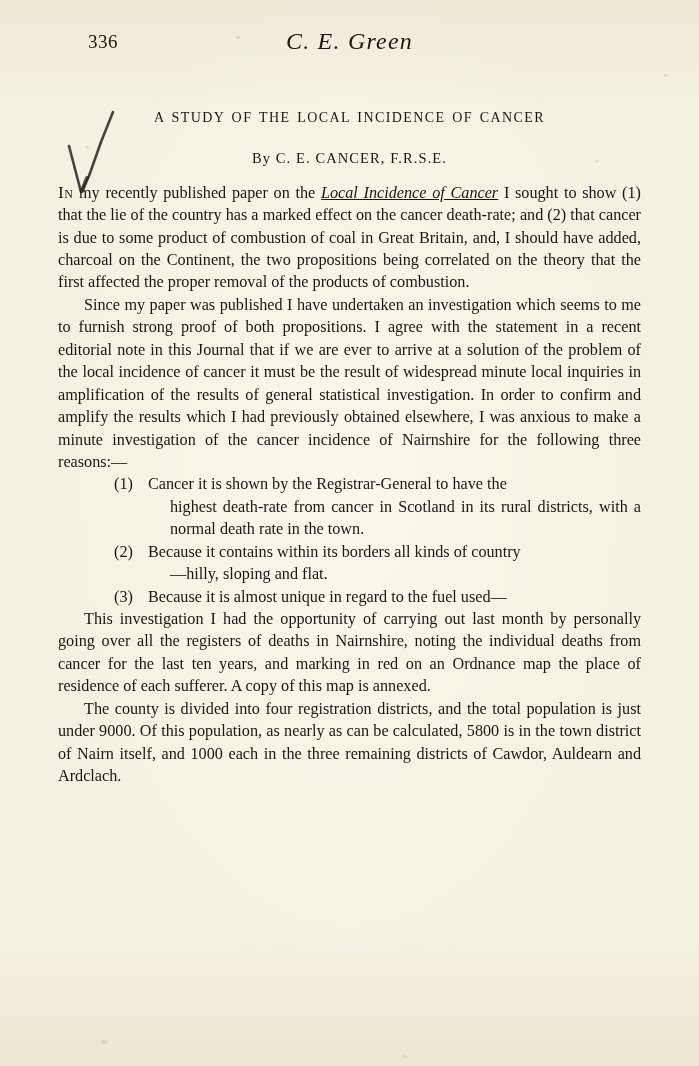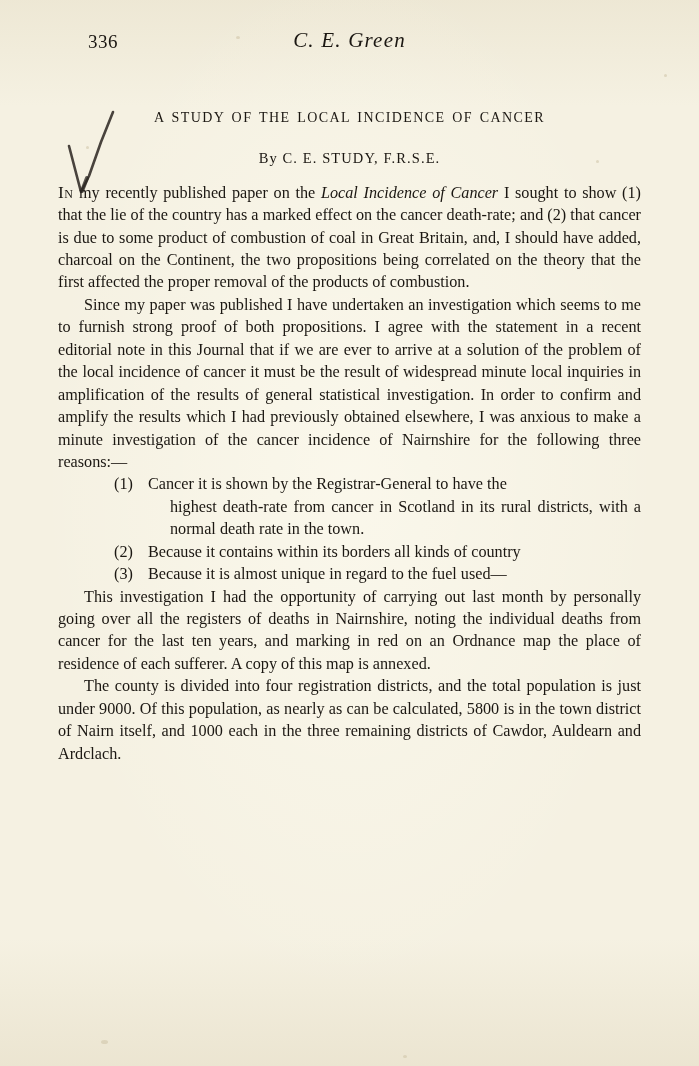--- a/index.html
+++ b/index.html
@@ -51,21 +51,21 @@
     font-size: 19px;
     letter-spacing: .5px;
     position: absolute;
     left: 30px;
     top: 3px;
   }
   .head-title {
     width: 100%;
     text-align: center;
     font-style: italic;
-    font-size: 21px;
+    font-size: 24px;
     letter-spacing: 1.2px;
   }
 
   .article-title {
     margin-top: 45px;
     text-align: center;
     font-size: 14px;
     letter-spacing: 1.4px;
     line-height: 1.55;
     word-spacing: 2px;
@@ -90,21 +90,21 @@
     margin: 0;
     text-indent: 26px;
   }
   .body p.noindent { text-indent: 0; }
 
   .smallcaps {
     font-variant: small-caps;
     font-size: 17.4px;
     letter-spacing: .4px;
   }
-  .ital { font-style: italic; }
+  .ital { font-style: italic; text-decoration: underline; }
 
   ol.reasons {
     list-style: none;
     margin: 0;
     padding: 0 0 0 0;
   }
   ol.reasons li {
     position: relative;
     margin: 0 0 0 56px;
     padding-left: 34px;
@@ -149,37 +149,38 @@
 
   <div class="running-head">
     <span class="folio">336</span>
     <span class="head-title">C. E. Green</span>
   </div>
 
   <div class="article-title">
     <span class="l1">A STUDY OF THE LOCAL INCIDENCE OF CANCER</span>
   </div>
 
-  <div class="byline">By C. E. STUDY, F.R.S.E.</div>
+  <div class="byline">By C. E. CANCER, F.R.S.E.</div>
 
   <div class="body">
 
     <p class="noindent"><span class="smallcaps">In</span><span> my recently published paper on the </span><span class="ital">Local Incidence of Cancer</span><span> I sought to show (1) that the lie of the country has a marked effect on the cancer death-rate; and (2) that cancer is due to some product of combustion of coal in Great Britain, and, I should have added, charcoal on the Continent, the two propositions being correlated on the theory that the first affected the proper removal of the products of combustion.</span></p>
 
     <p>Since my paper was published I have undertaken an investigation which seems to me to furnish strong proof of both propositions. I agree with the statement in a recent editorial note in this Journal that if we are ever to arrive at a solution of the problem of the local incidence of cancer it must be the result of widespread minute local inquiries in amplification of the results of general statistical investigation.   In order to confirm and amplify the results which I had previously obtained elsewhere, I was anxious to make a minute investigation of the cancer incidence of Nairnshire for the following three reasons:—</p>
 
     <ol class="reasons">
       <li>
         <span class="num">(1)</span>
         <span>Cancer it is shown by the Registrar-General to have the</span>
         <span class="cont">highest death-rate from cancer in Scotland in its rural districts, with a normal death rate in the town.</span>
       </li>
       <li>
         <span class="num">(2)</span>
         <span>Because it contains within its borders all kinds of country</span>
+        <span class="cont">—hilly, sloping and flat.</span>
       </li>
       <li>
         <span class="num">(3)</span>
         <span>Because it is almost unique in regard to the fuel used—</span>
       </li>
     </ol>
 
     <p>This investigation I had the opportunity of carrying out last month by personally going over all the registers of deaths in Nairnshire, noting the individual deaths from cancer for the last ten years, and marking in red on an Ordnance map the place of residence of each sufferer.   A copy of this map is annexed.</p>
     <p>The county is divided into four registration districts, and the total population is just under 9000.   Of this population, as nearly as can be calculated, 5800 is in the town district of Nairn itself, and 1000 each in the three remaining districts of Cawdor, Auldearn and Ardclach.</p>
 

